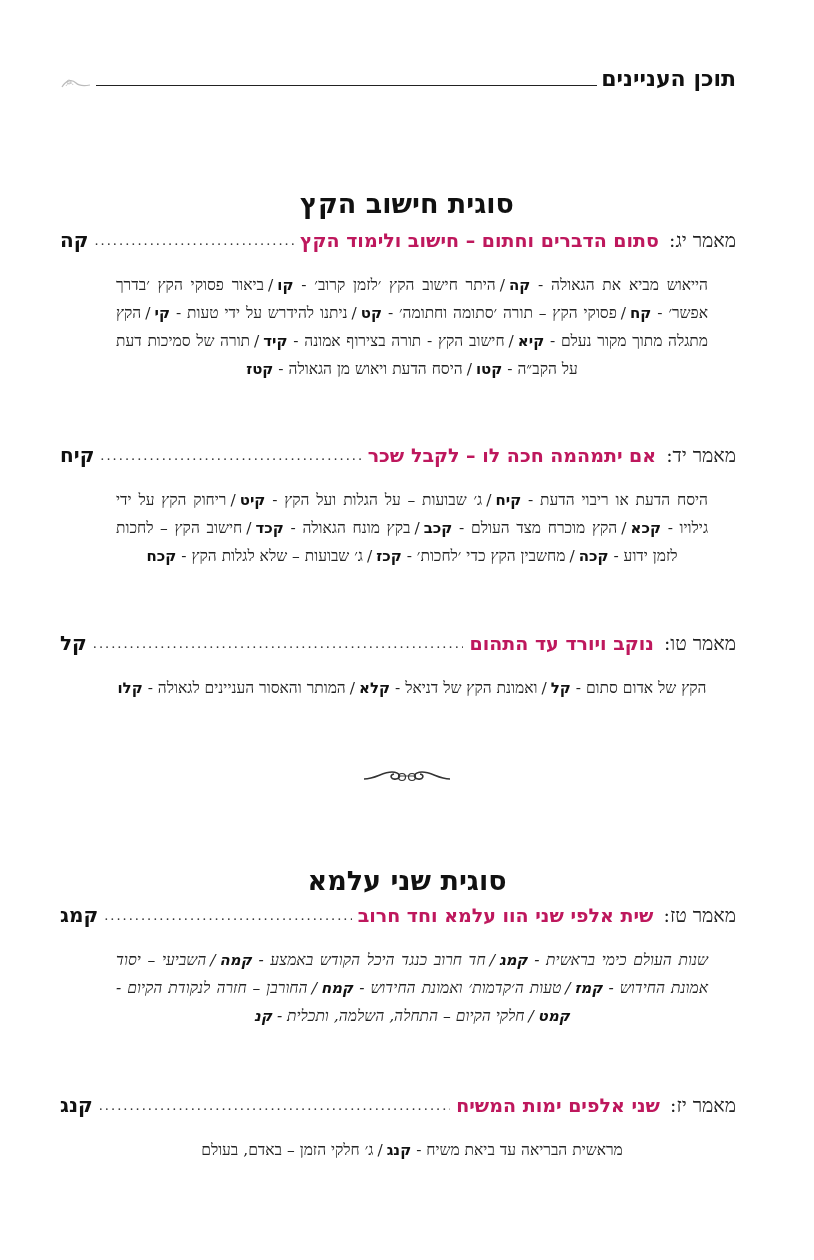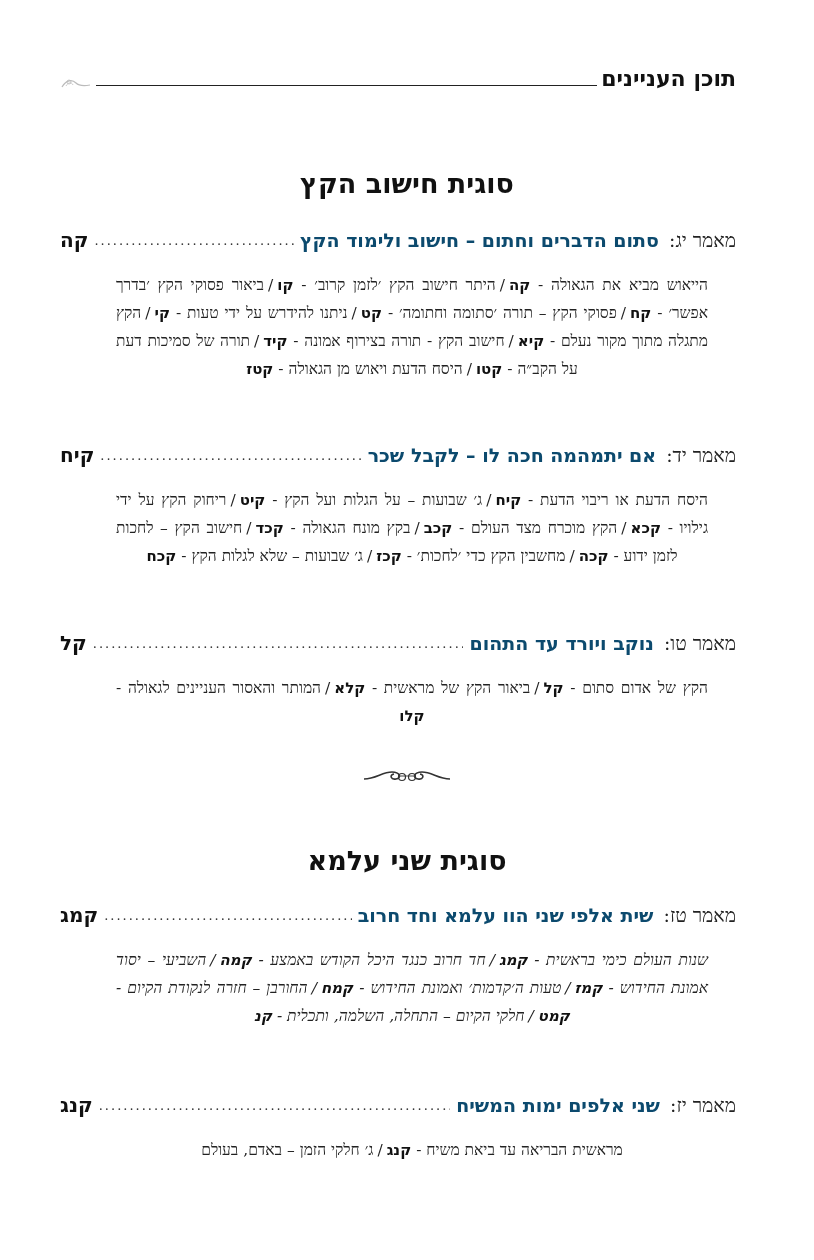--- a/index.html
+++ b/index.html
@@ -24,33 +24,33 @@
     flex: 1; border-bottom: 1.5px solid #222; margin-bottom: 6px;
   }
   .running-header .rh-ornament {
     width: 34px; height: 14px; margin-bottom: 2px; margin-right: 2px;
   }
 
   
   .section-title {
     position: absolute; left: 0; width: 814px; text-align: center;
     font-family: "DejaVu Sans", "Liberation Sans", sans-serif;
-    font-weight: bold; font-size: 27px; line-height: 32px; color: #111;
+    font-weight: bold; font-size: 27px; line-height: 32px; color: #111; margin-top: 20px;
   }
 
   
   .toc-entry {
     position: absolute; left: 60px; width: 676px; height: 30px;
     display: flex; flex-direction: row; align-items: baseline;
     font-size: 19px; line-height: 30px; white-space: nowrap;
   }
   .toc-entry .label { color: #222; font-size: 19px; }
   .toc-entry .title {
     font-family: "DejaVu Sans", "Liberation Sans", sans-serif;
-    font-weight: bold; font-size: 19px; margin-right: 10px; color: #0c4a6e;
+    font-weight: bold; font-size: 19px; margin-right: 10px; color: #be185d;
   }
   .toc-entry .leader {
     flex: 1; overflow: hidden; margin: 0 6px; color: #333;
     font-size: 13px; letter-spacing: 2px; direction: ltr; text-align: right;
     height: 20px; line-height: 20px; align-self: flex-end; margin-bottom: 4px;
   }
   .toc-entry .leader::before {
     content: "........................................................................................................................................................................";
   }
   .toc-entry .page-num {
@@ -111,21 +111,21 @@
     <span><span>היסח הדעת או ריבוי הדעת -</span> <b class="pg">קיח</b></span><span class="sep">/</span><span><span>ג׳ שבועות – על הגלות ועל הקץ -</span> <b class="pg">קיט</b></span><span class="sep">/</span><span><span>ריחוק הקץ על ידי גילויו -</span> <b class="pg">קכא</b></span><span class="sep">/</span><span><span>הקץ מוכרח מצד העולם -</span> <b class="pg">קכב</b></span><span class="sep">/</span><span><span>בקץ מונח הגאולה -</span> <b class="pg">קכד</b></span><span class="sep">/</span><span><span>חישוב הקץ – לחכות לזמן ידוע -</span> <b class="pg">קכה</b></span><span class="sep">/</span><span><span>מחשבין הקץ כדי ׳לחכות׳ -</span> <b class="pg">קכז</b></span><span class="sep">/</span><span><span>ג׳ שבועות – שלא לגלות הקץ -</span> <b class="pg">קכח</b></span>
   </div>
 
   <div class="toc-entry" style="top:628px;">
     <span class="label">מאמר טו:</span>
     <span class="title">נוקב ויורד עד התהום</span>
     <span class="leader"></span>
     <span class="page-num">קל</span>
   </div>
   <div class="subtopics" style="top:674px;">
-    <span><span>הקץ של אדום סתום -</span> <b class="pg">קל</b></span><span class="sep">/</span><span><span>ביאור הקץ של מראשית -</span> <b class="pg">קלא</b></span><span class="sep">/</span><span><span>המותר והאסור העניינים לגאולה -</span> <b class="pg">קלו</b></span>
+    <span><span>הקץ של אדום סתום -</span> <b class="pg">קל</b></span><span class="sep">/</span><span><span>ואמונת הקץ של דניאל -</span> <b class="pg">קלא</b></span><span class="sep">/</span><span><span>המותר והאסור העניינים לגאולה -</span> <b class="pg">קלו</b></span>
   </div>
 
   <svg class="divider-ornament" viewBox="0 0 90 22">
     <path d="M2 15 C14 15, 20 8, 30 8 C38 8, 40 14, 34 15 C29 16, 27 11, 32 10" stroke="#333" stroke-width="1.6" fill="none"></path>
     <path d="M88 15 C76 15, 70 8, 60 8 C52 8, 50 14, 56 15 C61 16, 63 11, 58 10" stroke="#333" stroke-width="1.6" fill="none"></path>
     <path d="M36 12 L54 12" stroke="#444" stroke-width="1"></path>
     <circle cx="40" cy="13" r="3.5" stroke="#333" stroke-width="1.2" fill="none"></circle>
     <circle cx="50" cy="13" r="3.5" stroke="#333" stroke-width="1.2" fill="none"></circle>
   </svg>
 

